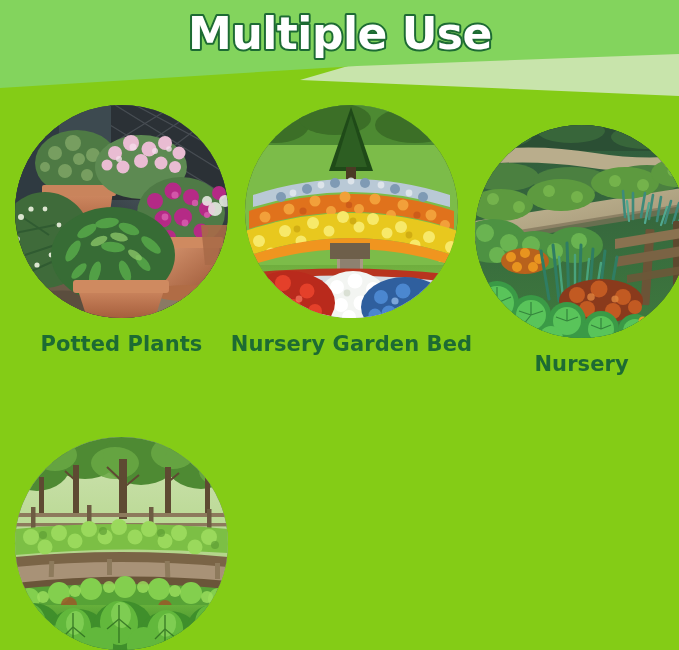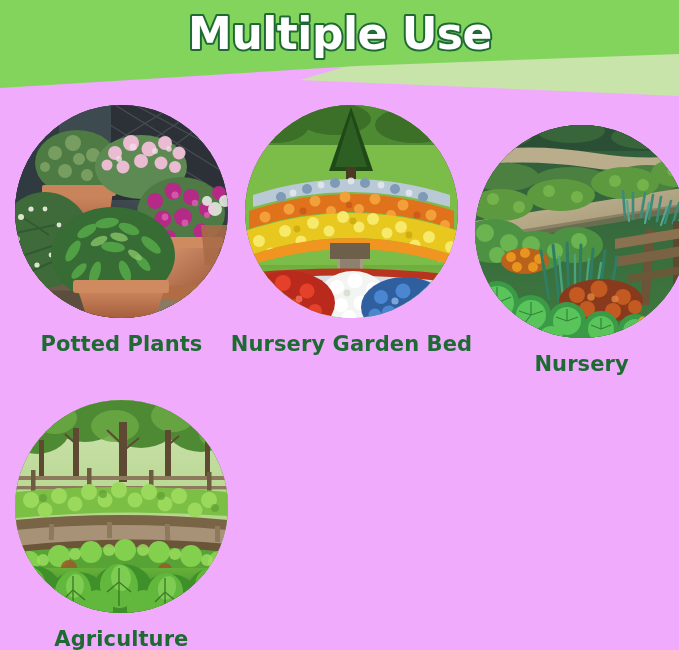--- a/index.html
+++ b/index.html
@@ -10,21 +10,21 @@
     height: 650px;
     background: #ffffff;
     font-family: "Liberation Sans", "DejaVu Sans", sans-serif;
     overflow: hidden;
   }
 
   .poster {
     position: relative;
     width: 679px;
     height: 650px;
-    background: #f0abfc;
+    background: #84cc16;
     overflow: hidden;
   }
 
   
   .banner {
     position: absolute;
     top: 0; left: 0;
     width: 679px;
     height: 100px;
     overflow: hidden;
@@ -696,17 +696,16 @@
             <ellipse cx="152" cy="188" rx="9" ry="12" transform="rotate(14 152 188)"></ellipse>
             <ellipse cx="196" cy="182" rx="8" ry="11" transform="rotate(-12 196 182)"></ellipse>
           </g>
           <g stroke="#2c6b1f" stroke-width="1.4" fill="none" opacity="0.8">
             <path d="M14 170 L14 206 M58 176 L58 212 M104 168 L104 206 M150 178 L150 213 M196 172 L196 206"></path>
             <path d="M14 184 L4 194 M14 184 L26 194 M58 190 L48 200 M58 190 L70 200"></path>
             <path d="M104 182 L92 192 M104 182 L116 192 M150 192 L140 202 M150 192 L162 202"></path>
           </g>
         </svg>
       </div>
-      <div class="caption">Agriculture</div>
     </div>
 
   </div>
 </div>
 
 </body></html>

